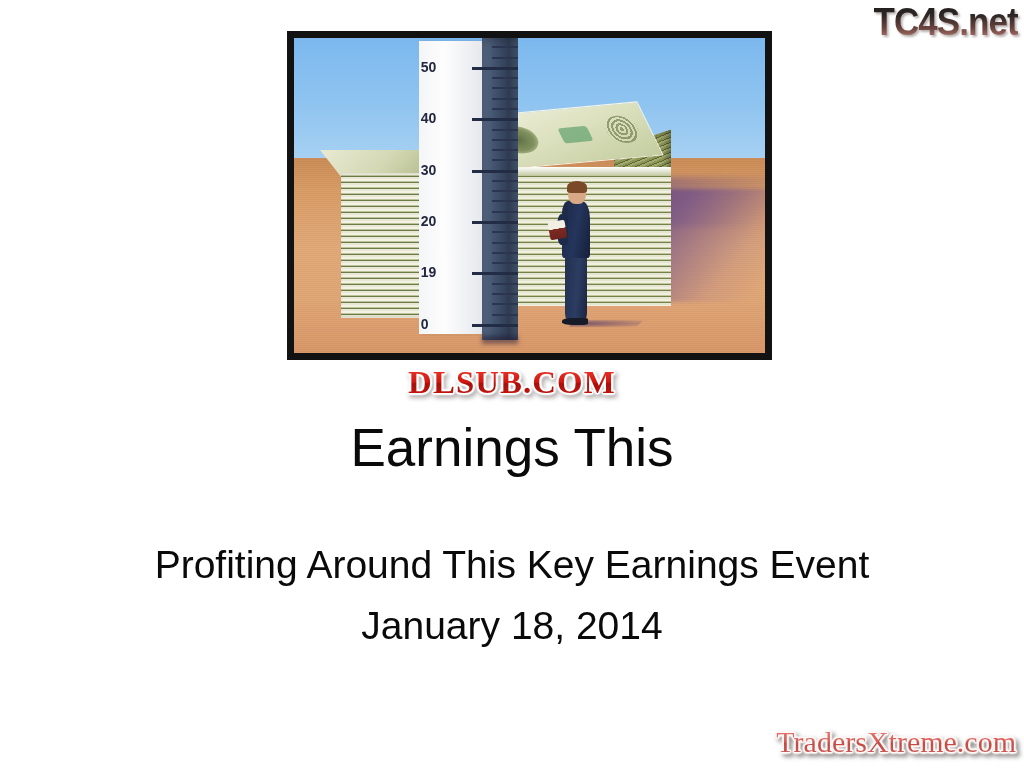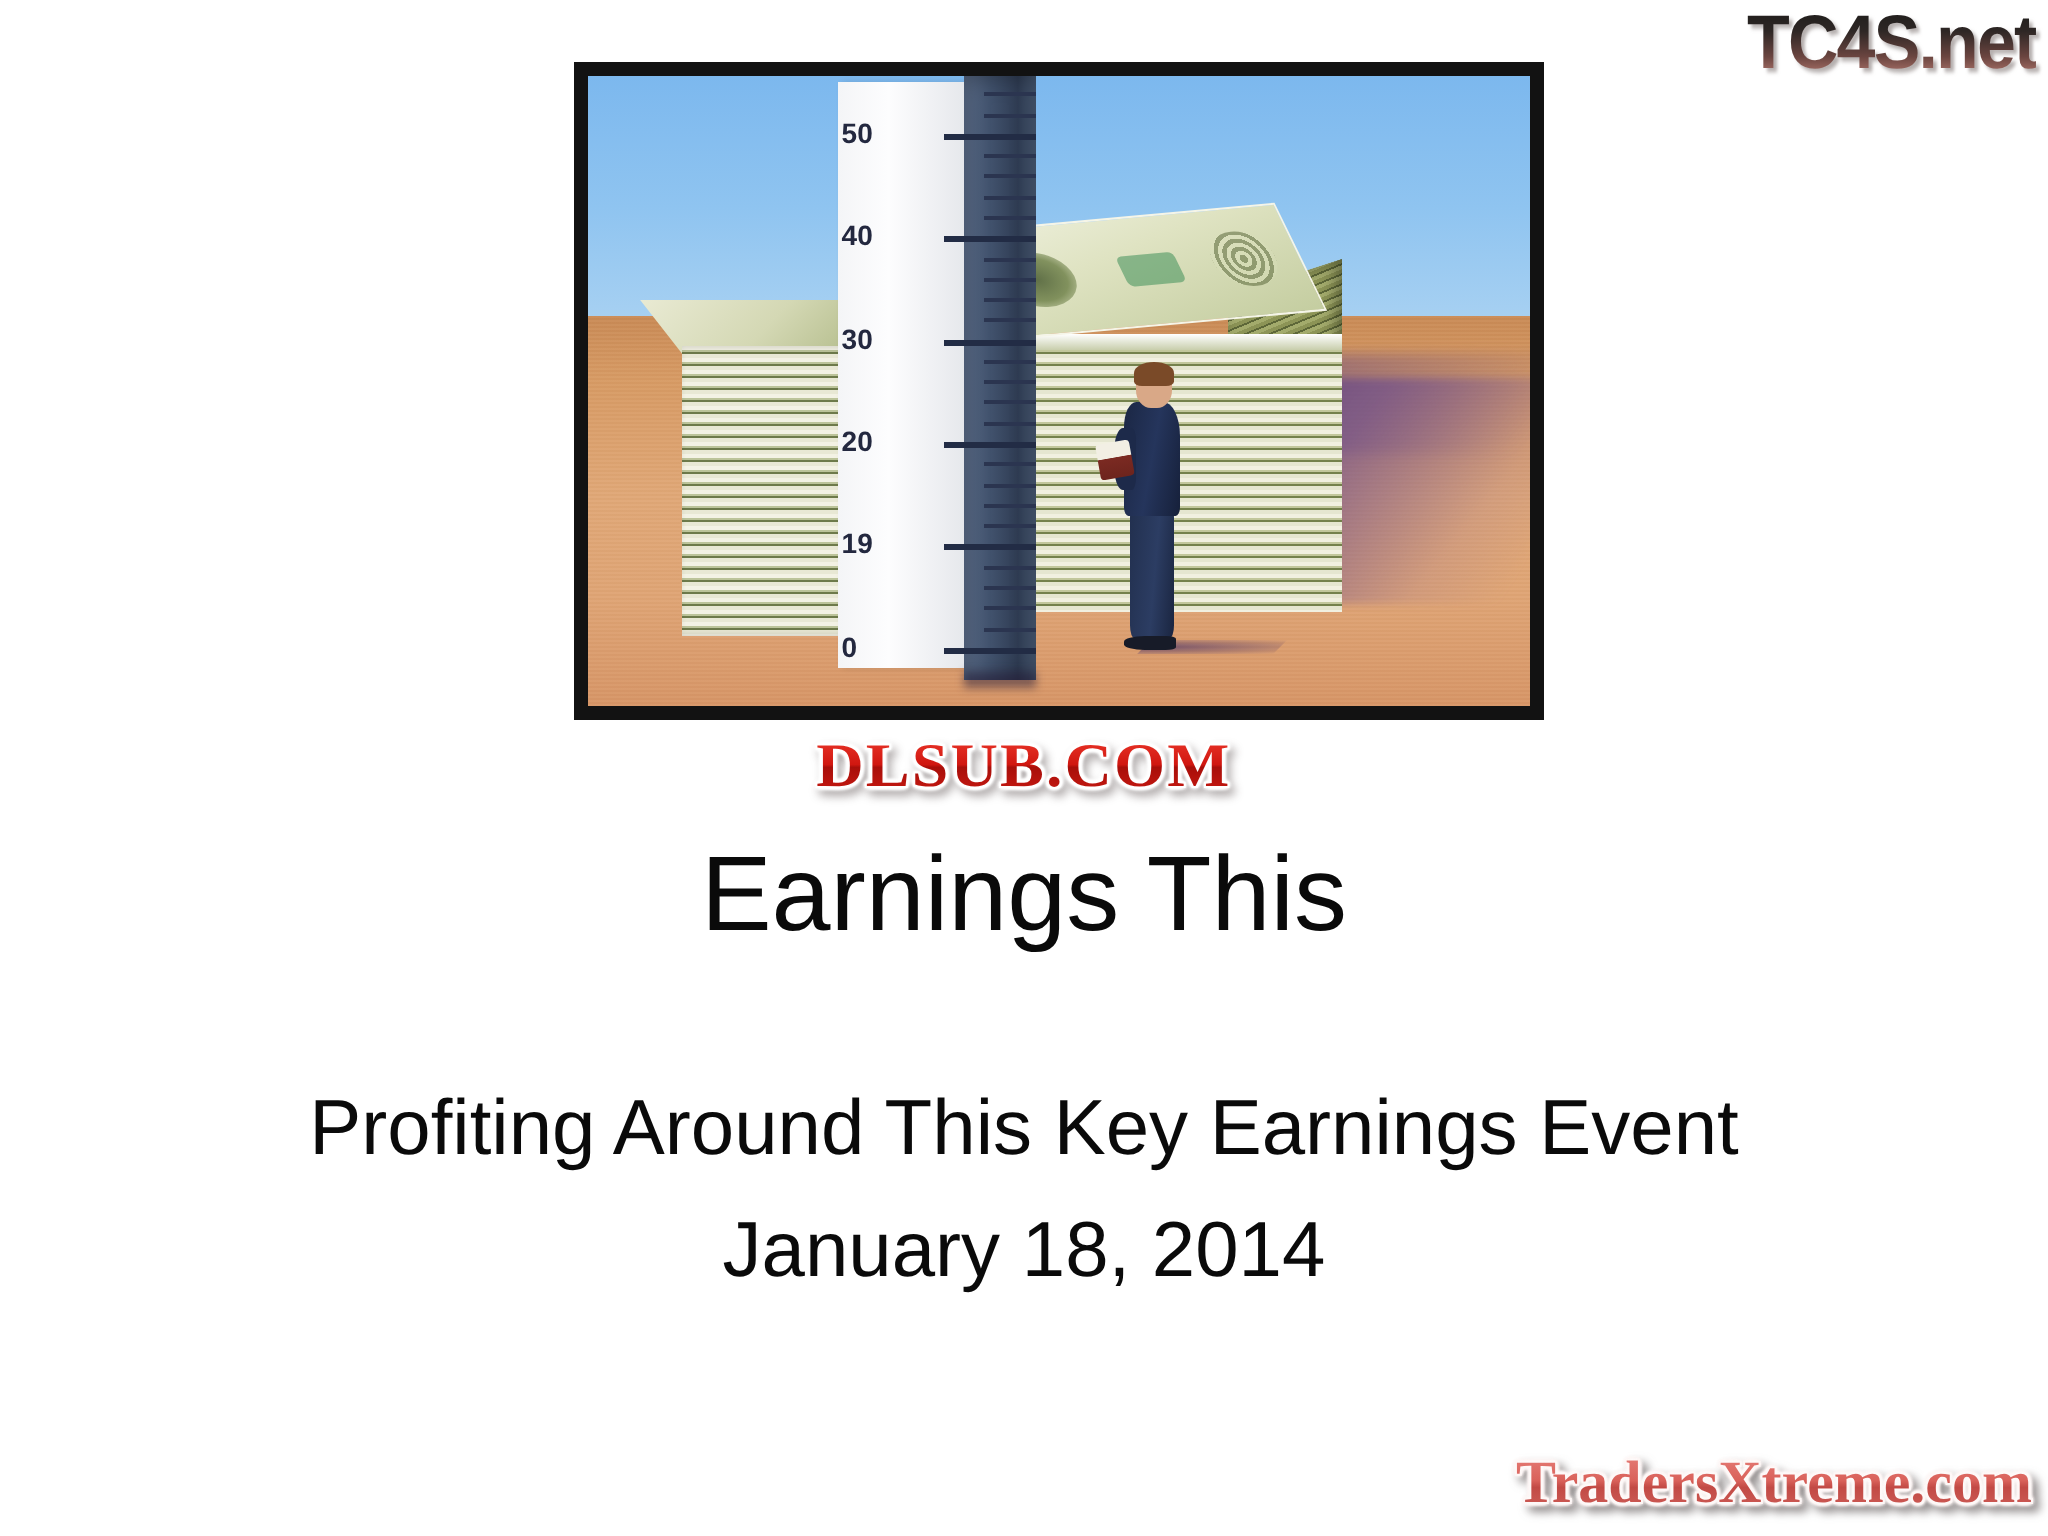--- a/index.html
+++ b/index.html
@@ -380,21 +380,21 @@
     line-height: 48px;
     color: #0a0a0a;
   }
 
   
   .tx-watermark {
     position: absolute;
     right: 8px;
     bottom: 9px;
     font-family: "Liberation Serif", serif;
-    font-weight: bold;
+    font-weight: normal;
     font-size: 30px;
     line-height: 34px;
     letter-spacing: 0px;
     white-space: nowrap;
     color: #d8635c;
     background: linear-gradient(180deg, #e8827c 0%, #d9615a 45%, #c24a45 55%, #d2635d 100%);
     -webkit-background-clip: text;
     background-clip: text;
     -webkit-text-fill-color: transparent;
     color: transparent;

